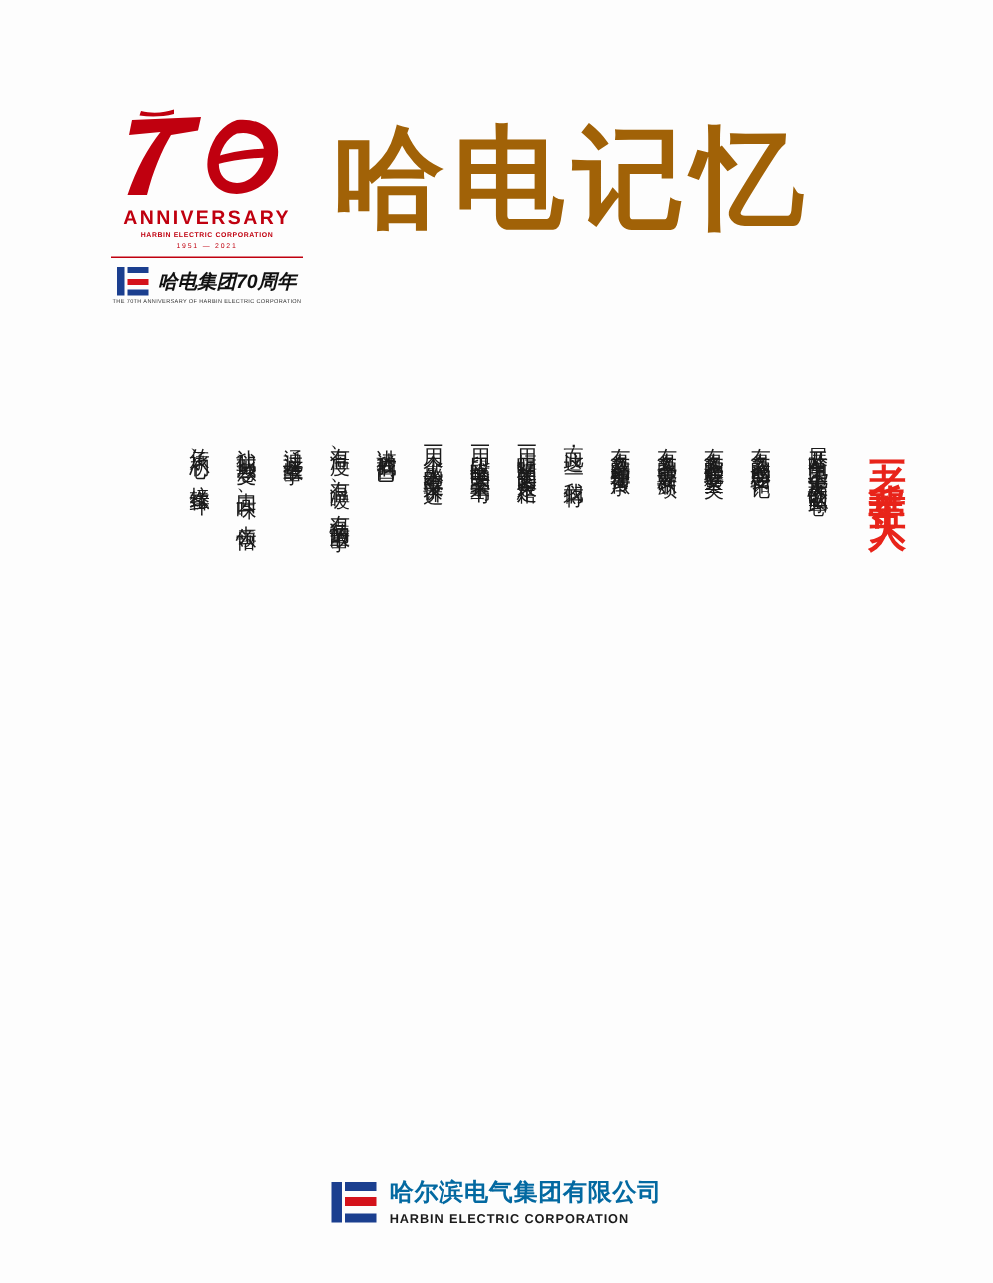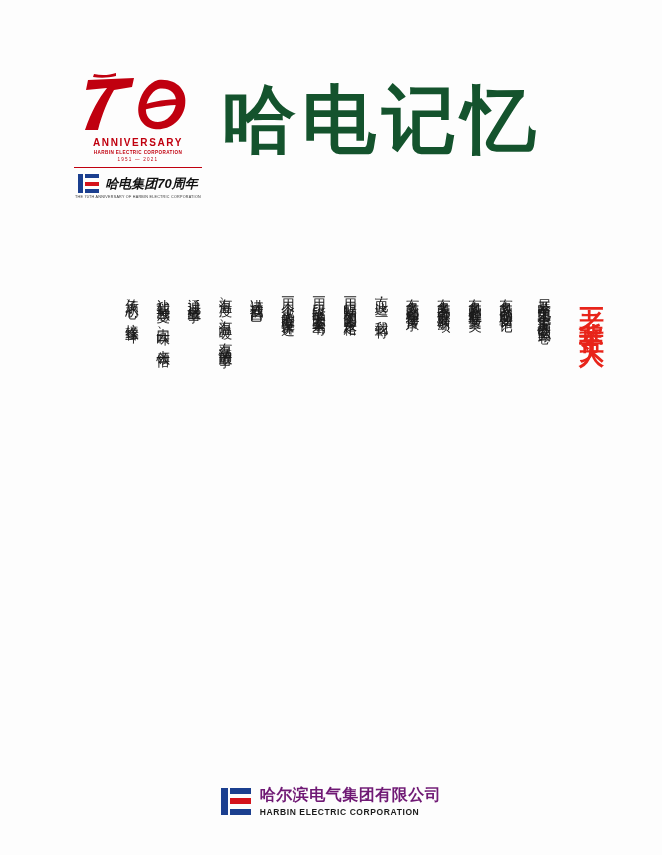--- a/index.html
+++ b/index.html
@@ -40,21 +40,21 @@
     position: relative;
     height: 62px;
     width: 132px;
   }
   .logo-70 svg {
     display: block;
     margin: 0 auto;
   }
   .anniv-en {
     margin-top: 3px;
-    font-size: 10px;
+    font-size: 13px;
     letter-spacing: 1.6px;
     color: #c0000f;
     font-weight: bold;
     font-family: "Liberation Sans", sans-serif;
   }
   .anniv-sub {
     margin-top: 2px;
     font-size: 4.6px;
     letter-spacing: 0.4px;
     color: #c0000f;
@@ -107,21 +107,21 @@
     text-align: center;
   }
 
   .main-title {
     position: absolute;
     left: 222px;
     top: 10px;
     font-size: 74px;
     line-height: 1;
     font-weight: bold;
-    color: #14532d;
+    color: #a16207;
     letter-spacing: 6px;
     font-family: "DejaVu Sans", "Liberation Sans", sans-serif;
     white-space: nowrap;
   }
 
   
   .poem {
     position: absolute;
     top: 288px;
     left: 0;
@@ -169,21 +169,21 @@
     height: 27px;
   }
   .footer-text {
     display: flex;
     flex-direction: column;
     justify-content: center;
   }
   .footer-cn {
     font-size: 16px;
     font-weight: bold;
-    color: #701a75;
+    color: #0369a1;
     letter-spacing: 0.5px;
     white-space: nowrap;
   }
   .footer-en {
     margin-top: 1px;
     font-size: 8.5px;
     font-weight: bold;
     color: #1b1b1b;
     letter-spacing: 0.6px;
     white-space: nowrap;

